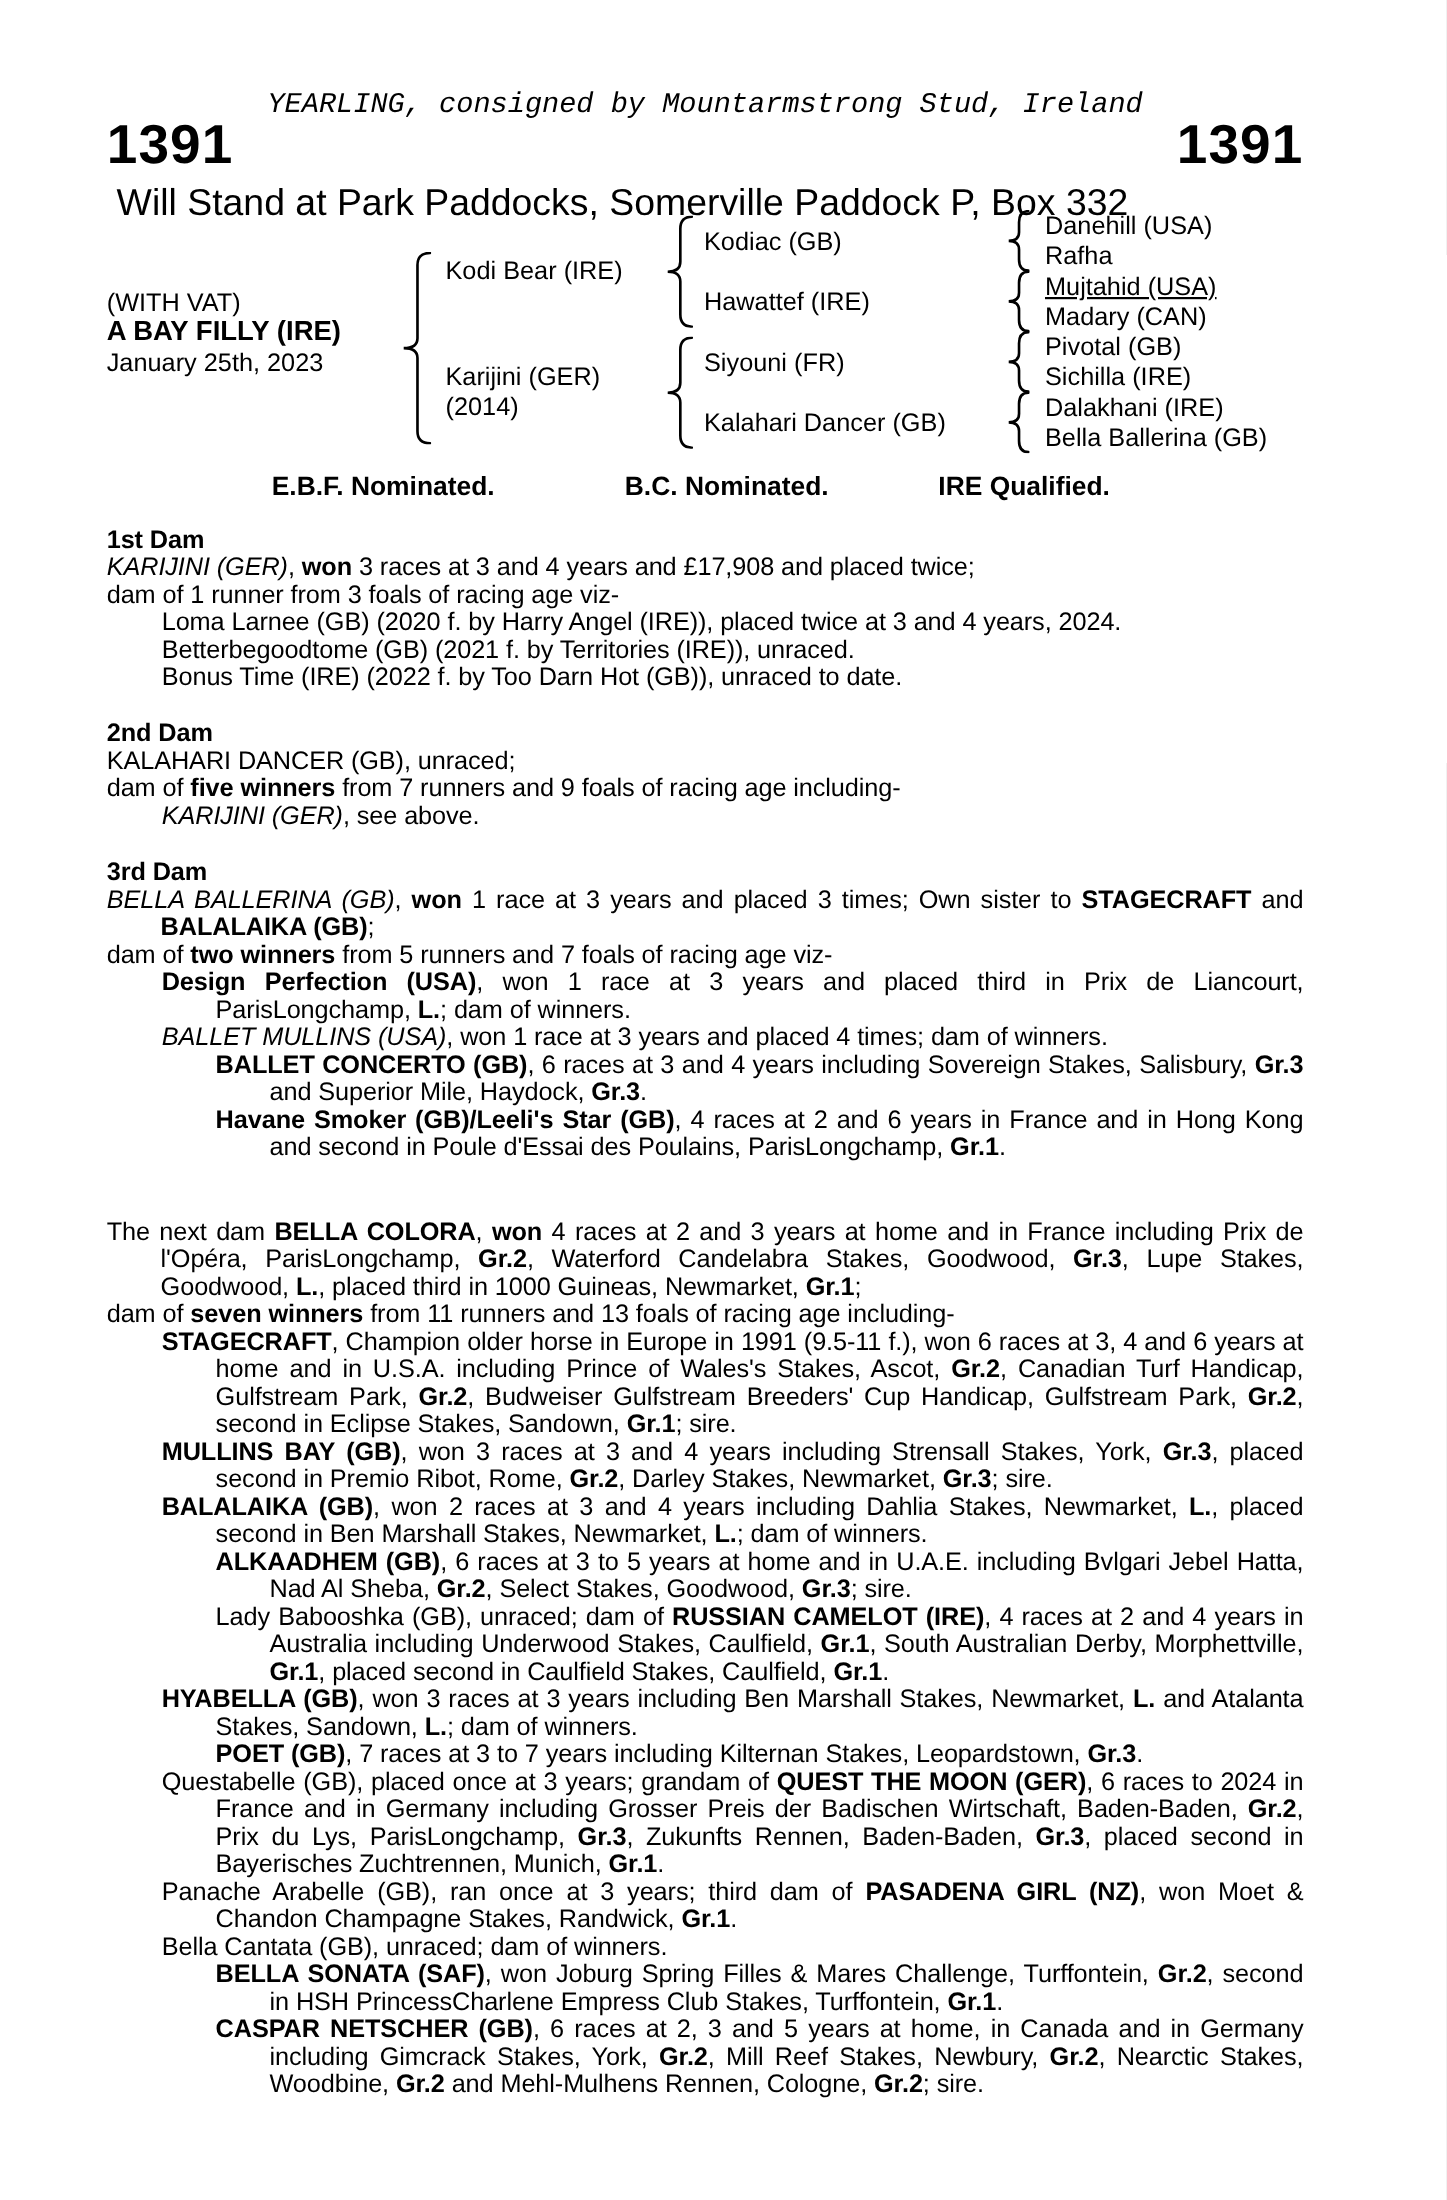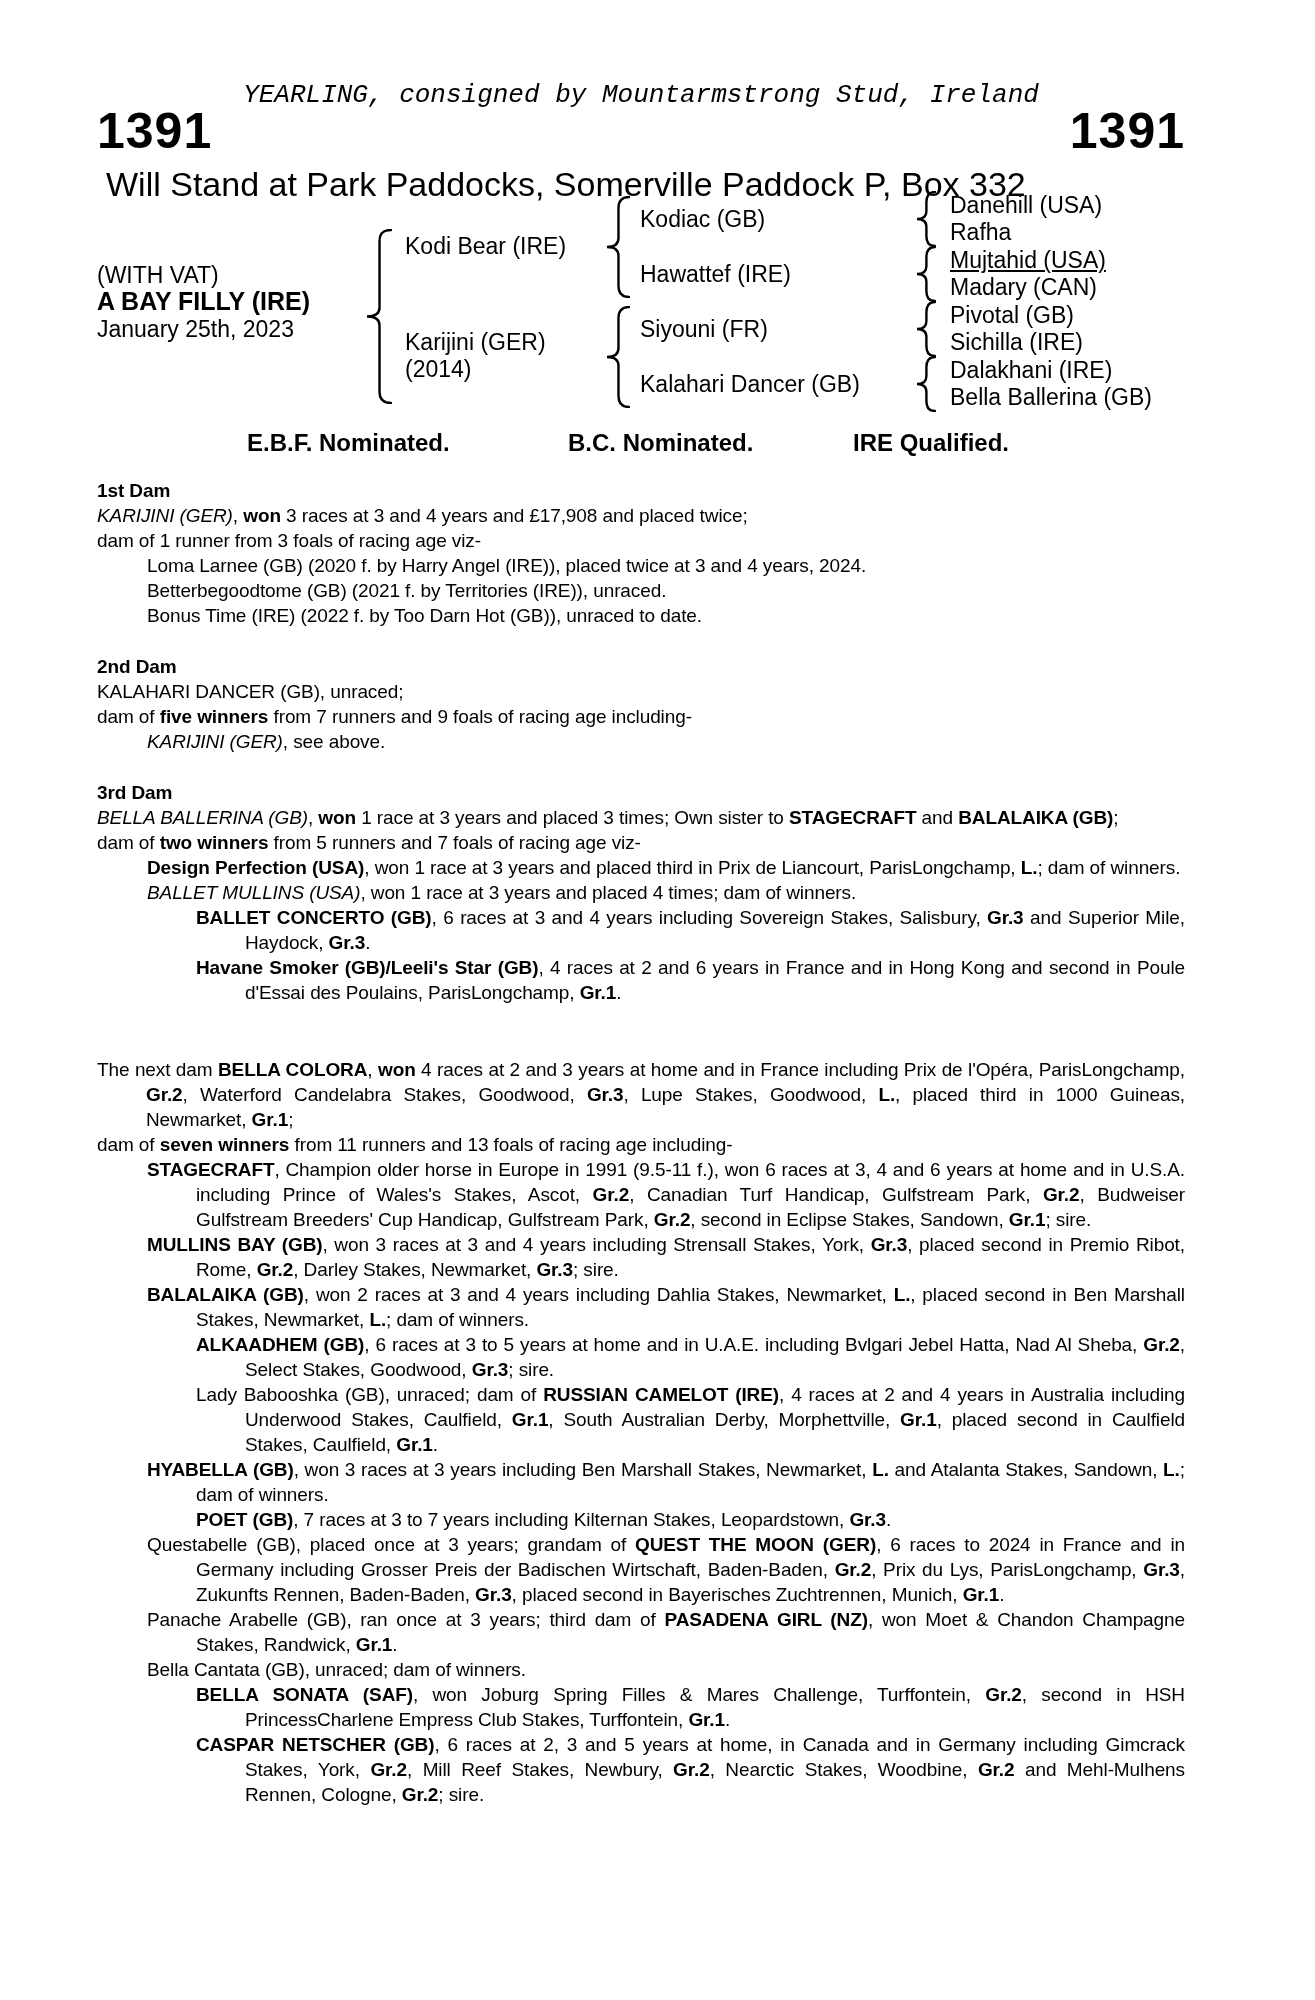--- a/index.html
+++ b/index.html
@@ -12,21 +12,21 @@
   .consignor{left:97px;top:80px;width:1088px;text-align:center;font-style:italic;font-size:26px;line-height:30px;font-family:Liberation Mono, monospace;}
   .lot{font-size:50px;font-weight:bold;line-height:50px;letter-spacing:1px;}
   .lot-left{left:97px;top:106px;}
   .lot-right{right:130px;top:106px;text-align:right;}
   .standline{left:106px;top:170px;font-weight:normal;font-size:34px;line-height:28px;}
   .pedigree{position:absolute;left:0;top:0;width:100%;height:0;}
   .ped{position:absolute;font-size:23px;line-height:27px;white-space:nowrap;}
   .ped-bold{font-weight:bold;font-size:25px;}
   .brace{position:absolute;}
   .noms span{position:absolute;top:430px;font-weight:bold;font-size:24px;line-height:26px;white-space:nowrap;}
-  .body{position:absolute;left:97px;top:478px;width:1088px;font-size:19px;line-height:25px;letter-spacing:-0.1px;}
+  .body{position:absolute;left:97px;top:478px;width:1088px;font-size:23px;line-height:25px;letter-spacing:-0.1px;}
   .sec-h{font-weight:bold;}
   .gap-sm{margin-top:26px;}
   .gap-lg{margin-top:52px;}
   .para{text-align:justify;}
   .ind0{padding-left:49px;text-indent:-49px;}
   .ind1{padding-left:99px;text-indent:-49px;}
   .ind2{padding-left:148px;text-indent:-49px;}
   .b{font-weight:bold;}
   .i{font-style:italic;}
 </style>

